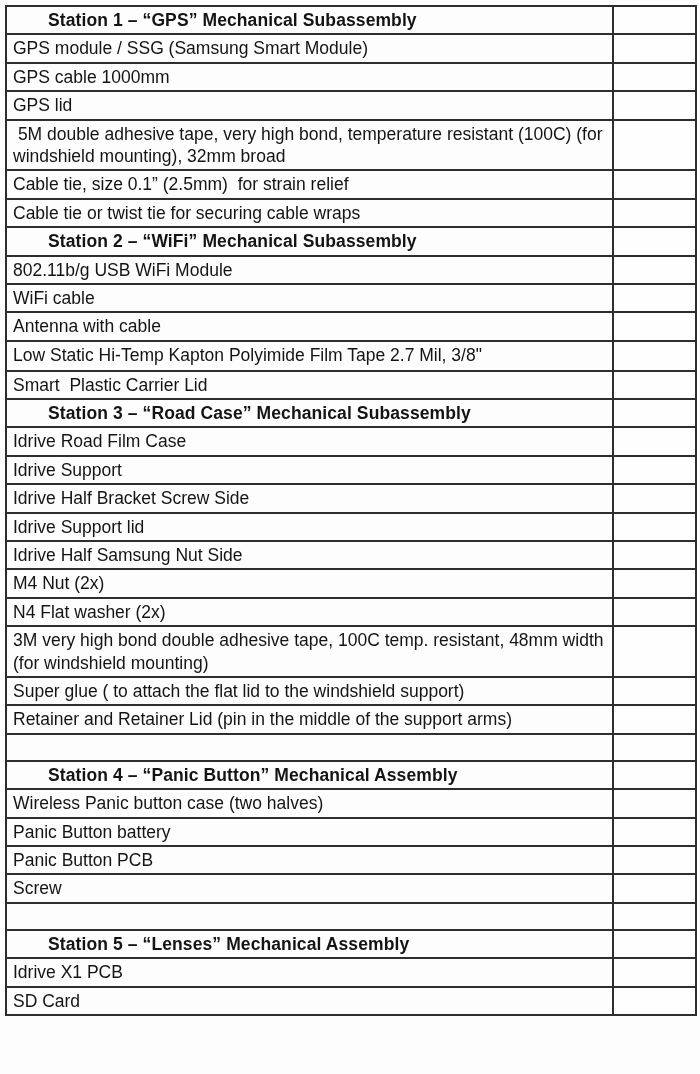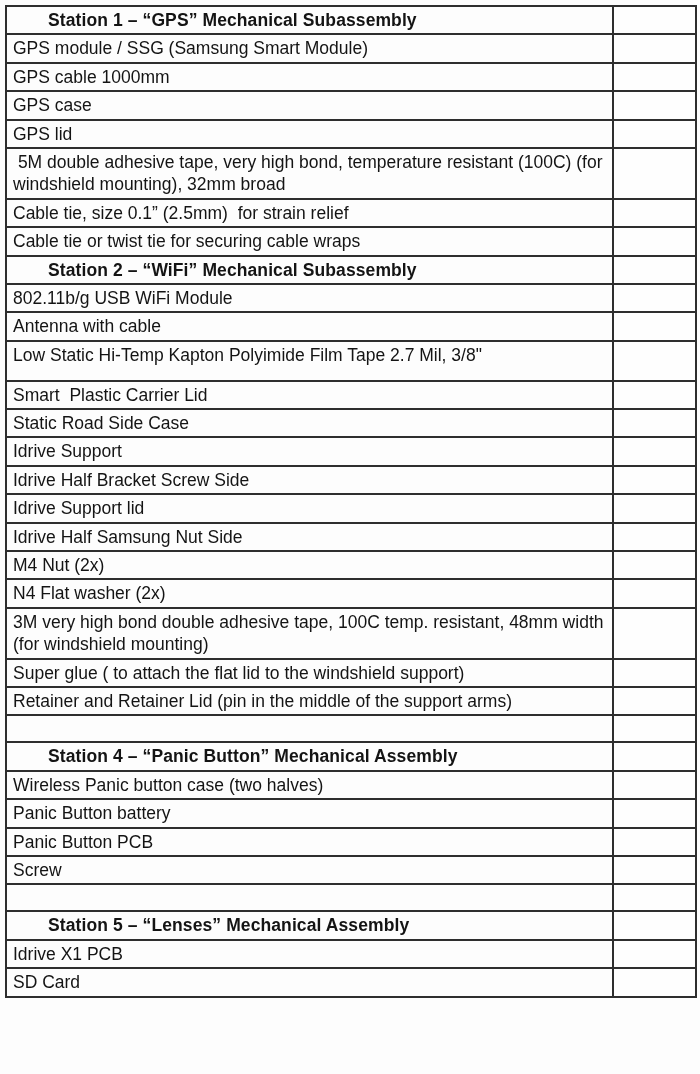--- a/index.html
+++ b/index.html
@@ -35,21 +35,21 @@
   }
   td.item-cell {
     white-space: pre-wrap; 
   }
   td.check-cell {
     background: #fefefe;
   }
   tr.row-item    { height: 27px; }
   tr.row-header  { height: 27px; }
   tr.row-empty   { height: 27px; }
-  tr.lines-2     { height: 40px; }
+  tr.lines-2     { height: 30px; }
   tr.row-header td.item-cell {
     font-weight: bold;
     letter-spacing: 0.1px;
     padding-left: 41px;
   }
 </style>
 </head>
 <body>
 
 <div class="page">
@@ -65,24 +65,20 @@
         </tr>
         <tr class="row-item">
           <td class="item-cell">GPS module / SSG (Samsung Smart Module)</td>
           <td class="check-cell"></td>
         </tr>
         <tr class="row-item">
           <td class="item-cell">GPS cable 1000mm</td>
           <td class="check-cell"></td>
         </tr>
         <tr class="row-item">
-          <td class="item-cell">GPS case</td>
-          <td class="check-cell"></td>
-        </tr>
-        <tr class="row-item">
           <td class="item-cell">GPS lid</td>
           <td class="check-cell"></td>
         </tr>
         <tr class="row-item lines-2">
           <td class="item-cell"> 5M double adhesive tape, very high bond, temperature resistant (100C) (for windshield mounting), 32mm broad</td>
           <td class="check-cell"></td>
         </tr>
         <tr class="row-item">
           <td class="item-cell">Cable tie, size 0.1” (2.5mm)  for strain relief</td>
           <td class="check-cell"></td>
@@ -93,33 +89,41 @@
         </tr>
         <tr class="row-header">
           <td class="item-cell">Station 2 – “WiFi” Mechanical Subassembly</td>
           <td class="check-cell"></td>
         </tr>
         <tr class="row-item">
           <td class="item-cell">802.11b/g USB WiFi Module</td>
           <td class="check-cell"></td>
         </tr>
         <tr class="row-item">
+          <td class="item-cell">WiFi cable</td>
+          <td class="check-cell"></td>
+        </tr>
+        <tr class="row-item">
           <td class="item-cell">Antenna with cable</td>
           <td class="check-cell"></td>
         </tr>
         <tr class="row-item lines-2">
           <td class="item-cell">Low Static Hi-Temp Kapton Polyimide Film Tape 2.7 Mil, 3/8"</td>
           <td class="check-cell"></td>
         </tr>
         <tr class="row-item">
           <td class="item-cell">Smart  Plastic Carrier Lid</td>
           <td class="check-cell"></td>
         </tr>
-        <tr class="row-item">
-          <td class="item-cell">Static Road Side Case</td>
+        <tr class="row-header">
+          <td class="item-cell">Station 3 – “Road Case” Mechanical Subassembly</td>
+          <td class="check-cell"></td>
+        </tr>
+        <tr class="row-item">
+          <td class="item-cell">Idrive Road Film Case</td>
           <td class="check-cell"></td>
         </tr>
         <tr class="row-item">
           <td class="item-cell">Idrive Support</td>
           <td class="check-cell"></td>
         </tr>
         <tr class="row-item">
           <td class="item-cell">Idrive Half Bracket Screw Side</td>
           <td class="check-cell"></td>
         </tr>

